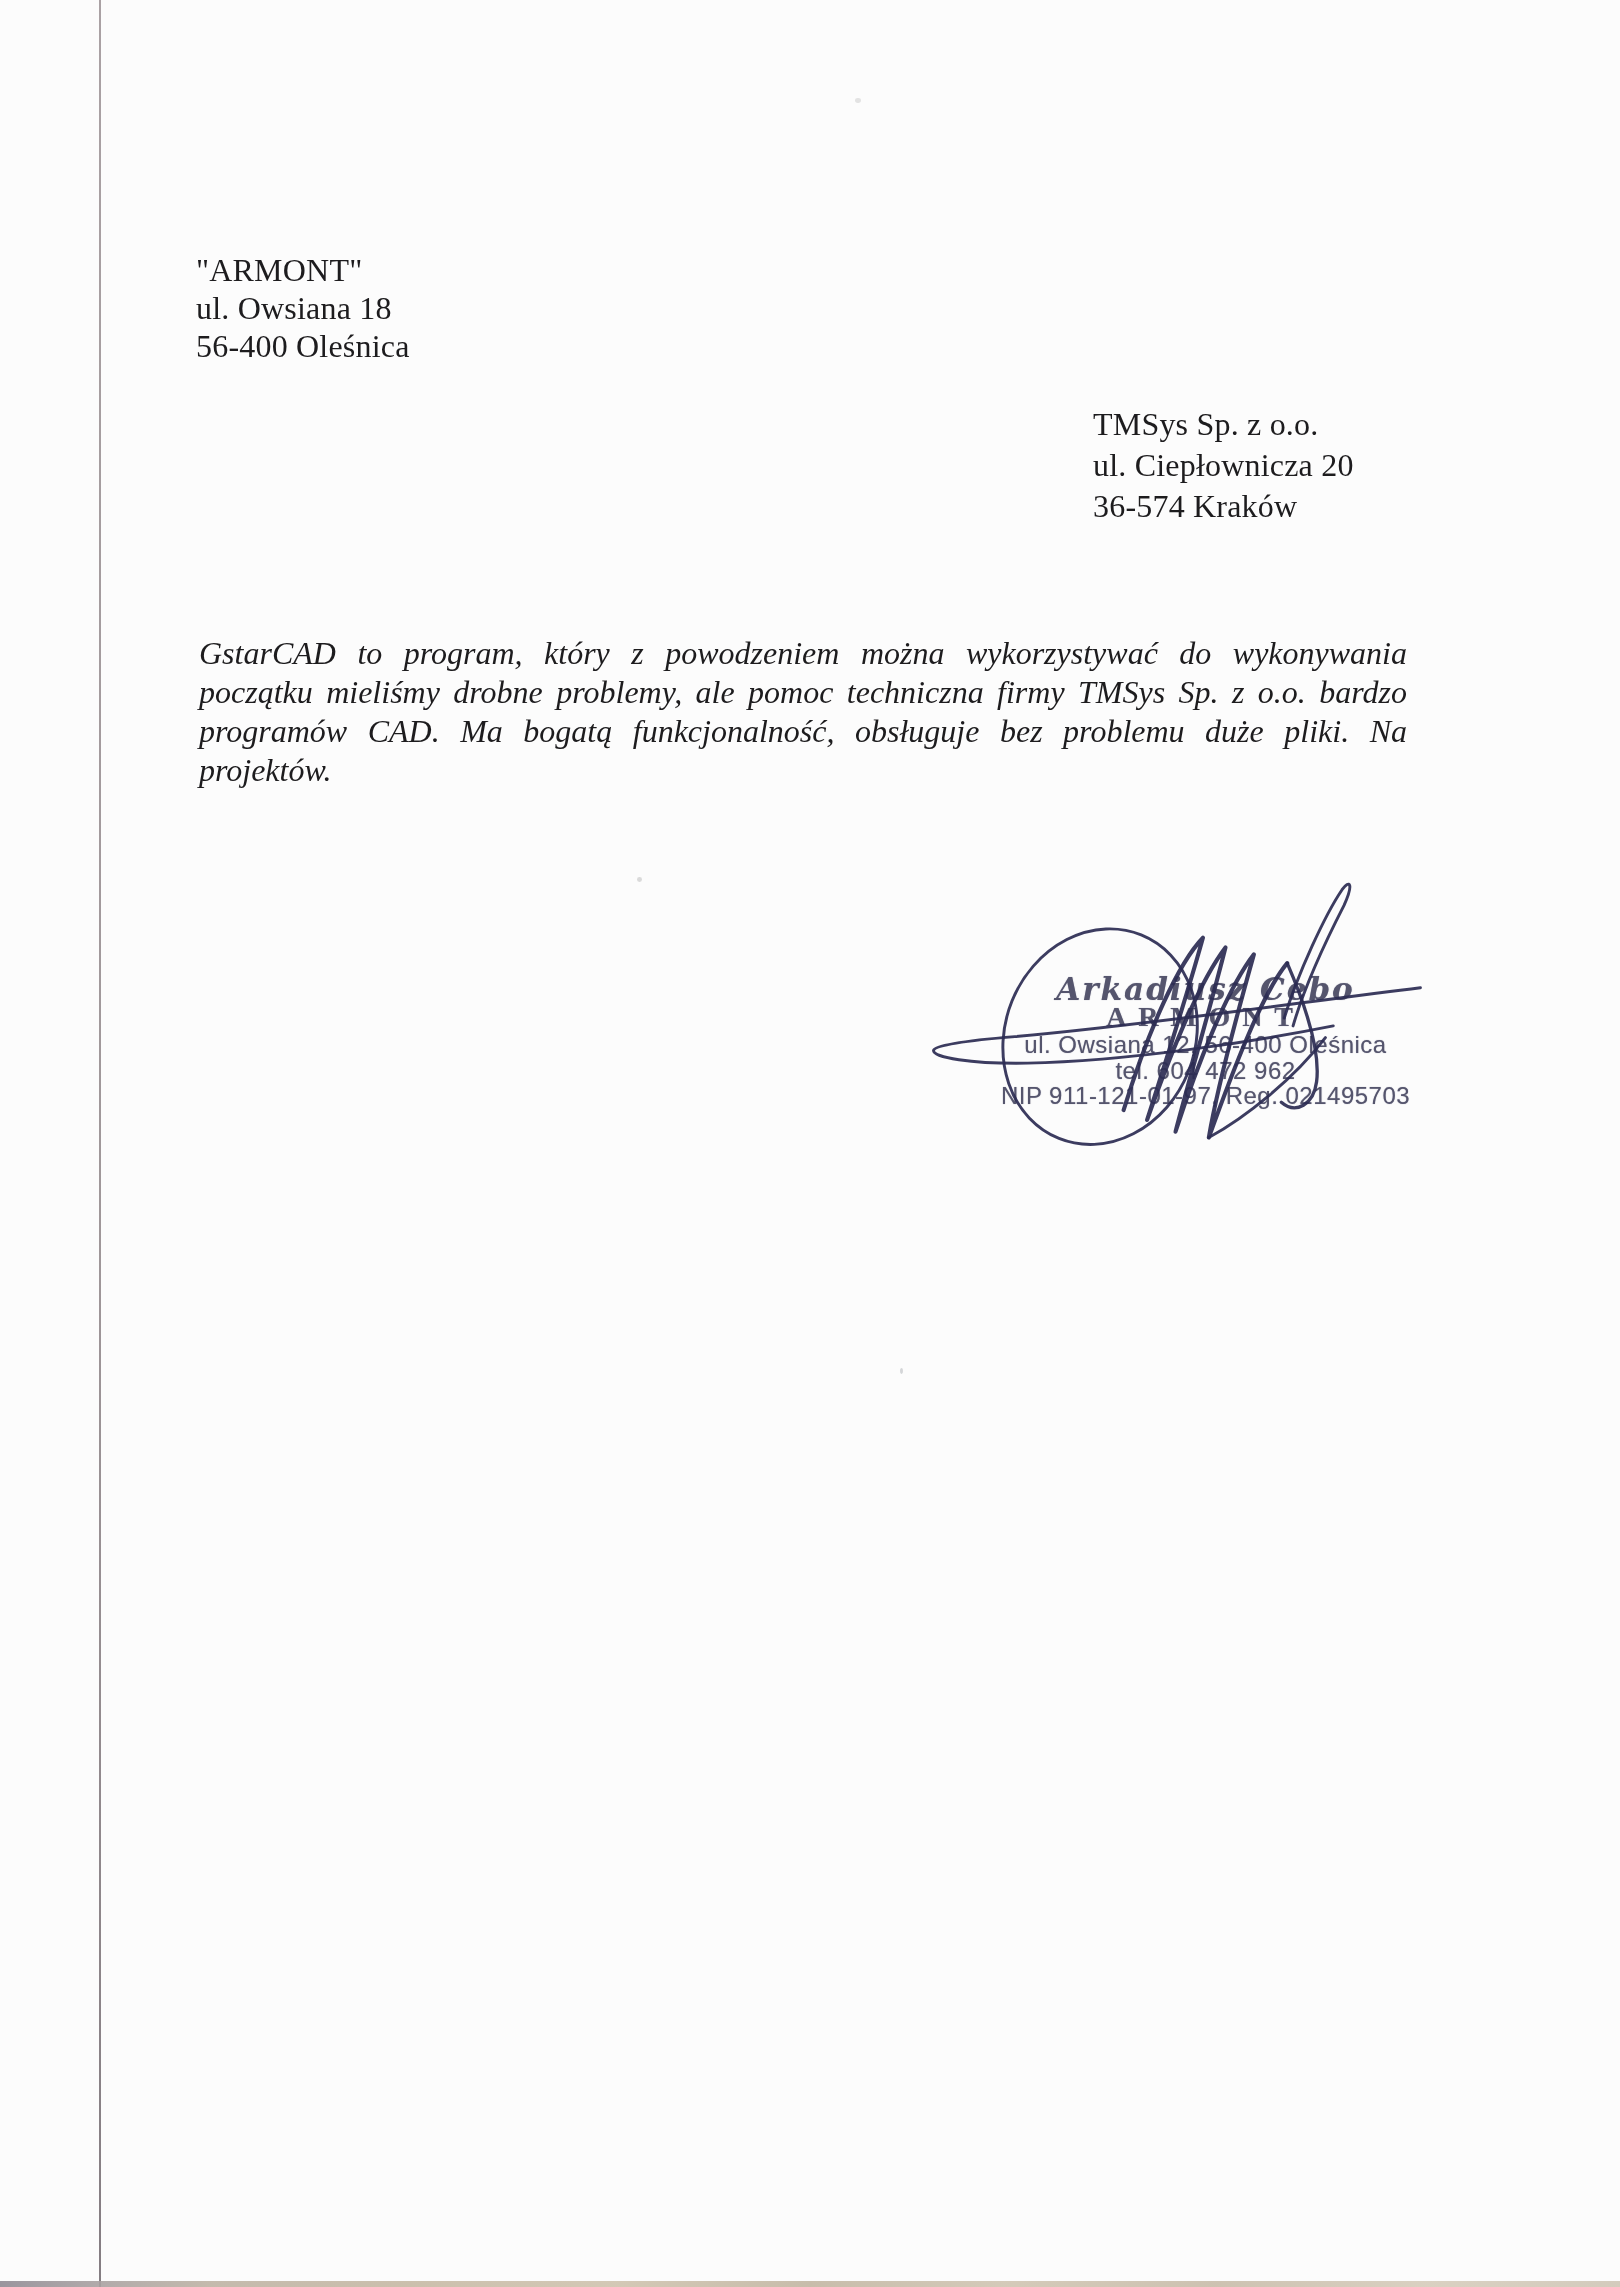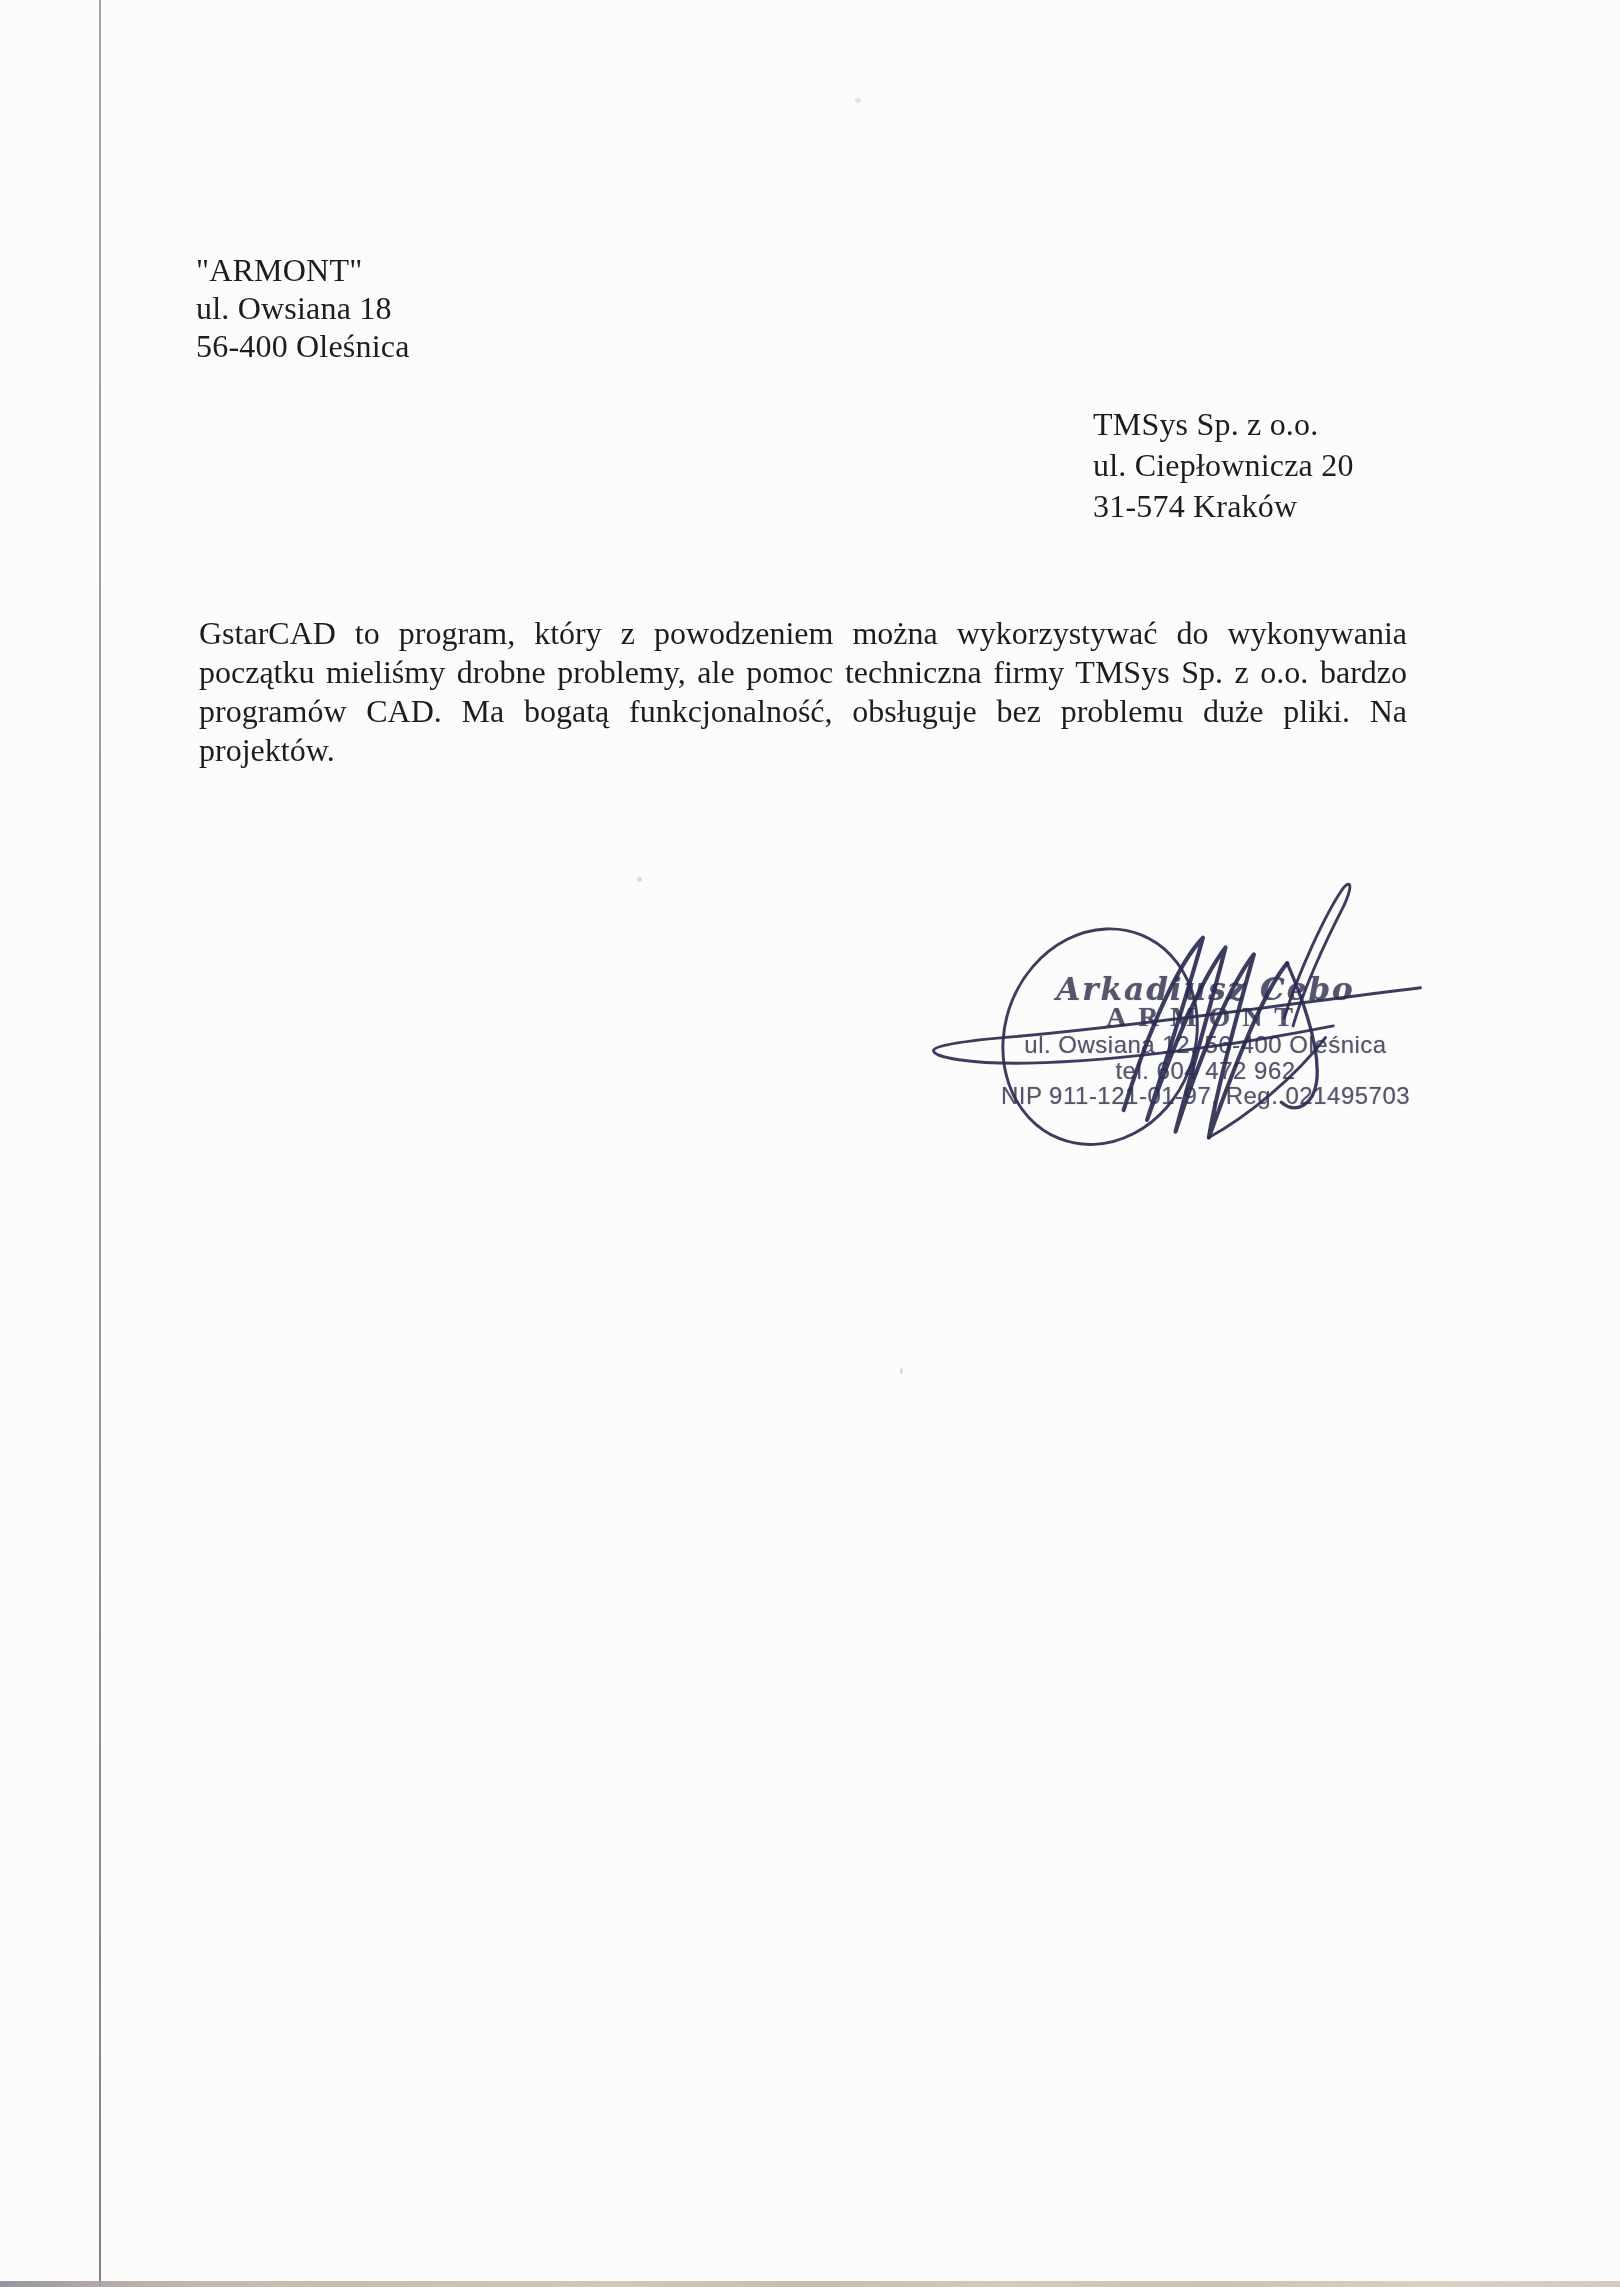--- a/index.html
+++ b/index.html
@@ -41,23 +41,23 @@
     font-size: 32px; line-height: 38px;
     letter-spacing: 0.2px;
   }
   .recipient {
     position: absolute; left: 1093px; top: 404px;
     font-size: 32px; line-height: 41px;
     letter-spacing: 0.2px;
     font-family: Liberation Serif, serif;
   }
   .letter-body {
-    position: absolute; left: 199px; top: 614px;
+    position: absolute; left: 199px; top: 634px;
     width: 1208px;
-    font-size: 32px; line-height: 39px;
+    font-size: 32px; line-height: 39px; font-style: italic;
   }
   .bline { text-align: justify; text-align-last: justify; white-space: normal; }
   .bline.last { text-align-last: left; }
 
   
   .stamp {
     position: absolute; left: 995px; top: 974px; width: 421px;
     text-align: center;
     color: #3e3e5a;
     opacity: .88;
@@ -103,21 +103,21 @@
 
   <div class="sender ink-text">
     <div>"ARMONT"</div>
     <div>ul. Owsiana 18</div>
     <div>56-400 Oleśnica</div>
   </div>
 
   <div class="recipient ink-text">
     <div>TMSys Sp. z o.o.</div>
     <div>ul. Ciepłownicza 20</div>
-    <div>31-574 Kraków</div>
+    <div>36-574 Kraków</div>
   </div>
 
   <div class="letter-body ink-text">
     <div class="bline">GstarCAD to program, który z powodzeniem można wykorzystywać do wykonywania</div>
     <div class="bline">początku mieliśmy drobne problemy, ale pomoc techniczna firmy TMSys Sp. z o.o. bardzo</div>
     <div class="bline">programów CAD. Ma bogatą funkcjonalność, obsługuje bez problemu duże pliki. Na</div>
     <div class="bline last">projektów.</div>
   </div>
 
   <div class="stamp">

